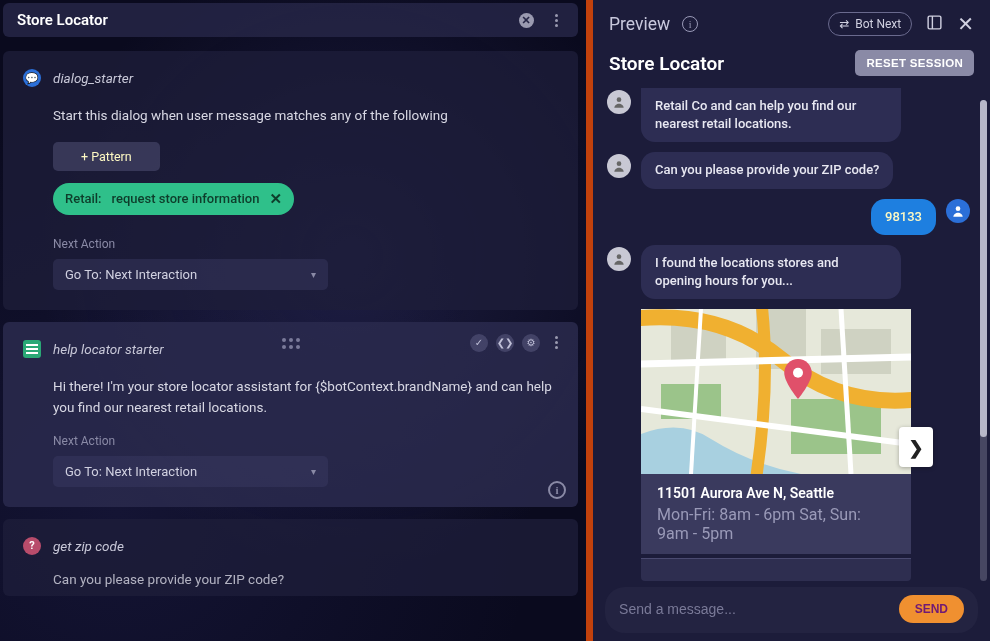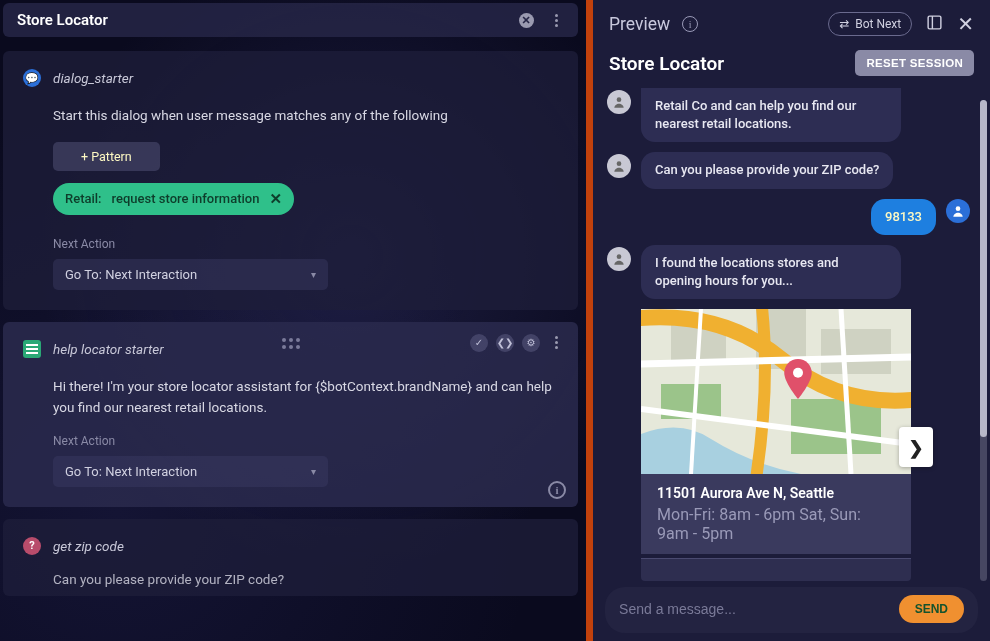--- a/index.html
+++ b/index.html
@@ -204,21 +204,21 @@
     display:flex; align-items:center; gap:10px;
     padding:8px 14px 10px 14px; background:rgba(40,40,70,0.6);
     margin:4px 12px 8px 12px; border-radius:20px;
   }
   .composer input {
     flex:1; background:transparent; border:none; outline:none;
     color:#d0d0e0; font-size:14px;
   }
   .composer input::placeholder { color:#7a7a98; }
   .send-btn {
-    background:#f09030; color:#14532d; border:none; border-radius:16px;
+    background:#f09030; color:#701a75; border:none; border-radius:16px;
     padding:7px 16px; font-size:12px; font-weight:700; cursor:pointer;text-align:right;
   }
 
   
   .fake-scrollbar {
     position:absolute; right:3px; top:100px; bottom:60px; width:7px;
     background:rgba(200,200,220,0.25); border-radius:4px;
   }
   .fake-thumb {
     position:absolute; top:0; width:7px; height:70%;

